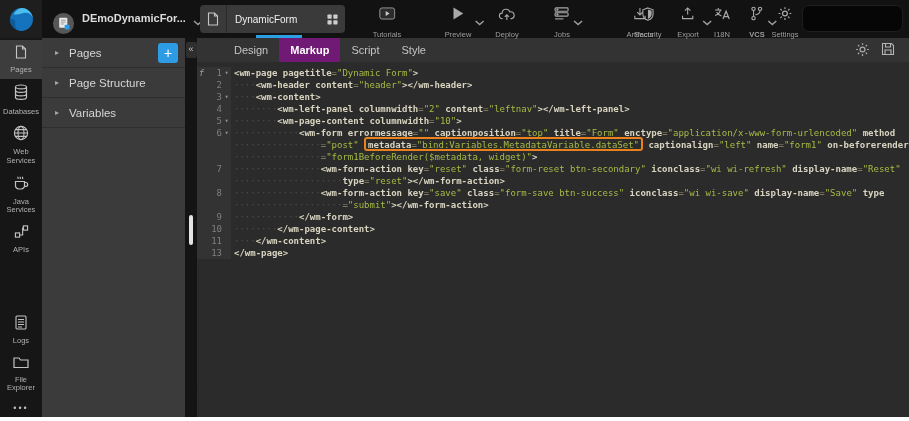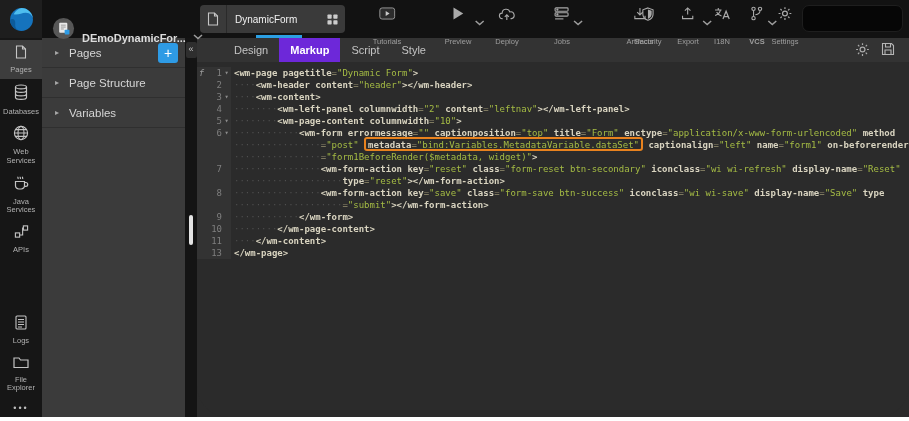--- a/index.html
+++ b/index.html
@@ -3,28 +3,28 @@
 <meta charset="utf-8">
 <style>
   * { margin:0; padding:0; box-sizing:border-box; }
   html,body { background:#ffffff; }
   body { font-family:"Liberation Sans", sans-serif; }
   #app { position:relative; width:909px; height:417px; background:#2b2b2b; overflow:hidden; }
 
   
   .topbar { position:absolute; left:0; top:0; width:909px; height:38px; background:#121212; z-index:5; }
   .logo-cell { position:absolute; left:0; top:0; width:42px; height:38px; background:#1e1e1e; display:flex; align-items:center; justify-content:center; cursor:pointer; }
-  .project { position:absolute; left:52px; top:0; height:44px; display:flex; align-items:flex-end; gap:7px; cursor:pointer; }
+  .project { position:absolute; left:52px; top:12px; height:44px; display:flex; align-items:flex-start; gap:7px; cursor:pointer; }
   .project .pname { color:#dcdcdc; font-size:11px; font-weight:700; max-width:112px; white-space:nowrap; }
   .page-tab { position:absolute; left:200px; top:5px; width:145px; height:28px; background:#3a3a3a; border-radius:4px; display:flex; align-items:center; }
   .pt-iconbox { width:27px; height:28px; border-right:1px solid #2a2a2a; display:flex; align-items:center; justify-content:center; }
   .pt-label { flex:1; color:#f2f2f2; font-size:10px; font-weight:400; padding-left:8px; white-space:nowrap; }
   .pt-grid { width:26px; display:flex; align-items:center; justify-content:center; cursor:pointer; }
   .tab-underline { position:absolute; left:256px; top:35px; width:46px; height:3px; background:#2b9fe3; }
-  .act { position:absolute; top:6px; transform:translateX(-50%); display:flex; flex-direction:column; align-items:center; gap:16px; cursor:pointer; }
+  .act { position:absolute; top:6px; transform:translateX(-50%); display:flex; flex-direction:column; align-items:center; gap:9px; cursor:pointer; }
   .act-ic { height:15px; display:flex; align-items:center; }
   .act-lb { color:#9f9f9f; font-size:7.5px; white-space:nowrap; }
   .act-ch { position:absolute; right:-13px; top:6px; }
   .pill { position:absolute; left:802px; top:5px; width:101px; height:27px; background:#060606; border:1px solid #1e1e1e; border-radius:7px; }
 
   
   #sidebar { position:absolute; left:0; top:38px; width:42px; height:379px; background:#161616; display:flex; flex-direction:column; align-items:stretch; padding-top:2px; z-index:4; }
   .sb-item { display:flex; flex-direction:column; align-items:center; gap:3px; padding:5px 1px 4px; cursor:pointer; }
   .sb-item .sb-lb { color:#b2b2b2; font-size:7.5px; line-height:1.15; text-align:center; }
   .sb-item.active { background:#3d3d3d; }
@@ -41,21 +41,21 @@
   
   .divider { position:absolute; left:185px; top:38px; width:12px; height:379px; background:#141414; z-index:4; }
   .collapse-btn { position:absolute; left:0.5px; top:4px; width:11px; height:16px; background:#2e2e2e; border-radius:2px; color:#c7c7c7; font-size:9px; line-height:15px; text-align:center; cursor:pointer; }
   .thumb { position:absolute; left:4px; top:177px; width:3.5px; height:30px; background:#e3e3e3; border-radius:2px; cursor:grab; }
 
   
   .editor { position:absolute; left:197px; top:38px; width:712px; height:379px; background:#2b2b2b;border-radius:31px; }
   .ed-toolbar { position:relative; height:24px; background:#333333; display:flex; align-items:center; }
   #ed-tabs { display:flex; margin-left:26px; height:24px; }
   .ed-tab { padding:0 11px; color:#c4c4c4; font-size:11px; line-height:24px; cursor:pointer; }
-  .ed-tab.active { background:#6d28d9; color:#ffffff; font-weight:700; }
+  .ed-tab.active { background:#701a75; color:#ffffff; font-weight:700; }
   .ed-tools { position:absolute; right:14px; top:4px; display:flex; gap:11px; }
   .ed-tools span { cursor:pointer; display:flex; }
   .ed-body { position:relative; height:355px; overflow:hidden; font-family:"DejaVu Sans Mono", monospace; font-size:9px; }
   #code { padding-top:5px; }
   .crow { display:flex; height:12px; line-height:12px; white-space:pre; }
   .gut { flex:0 0 34px; display:flex; color:#7f7f7f; background:#333333; }
   .gut .mk { width:9px; text-align:center; color:#9a9a9a; font-style:italic; }
   .gut .ln { width:16px; text-align:right; }
   .gut .fd { width:9px; text-align:center; color:#8d8d8d; font-size:7px; line-height:12px; cursor:pointer; }
   .ctext { padding-left:3px; }

